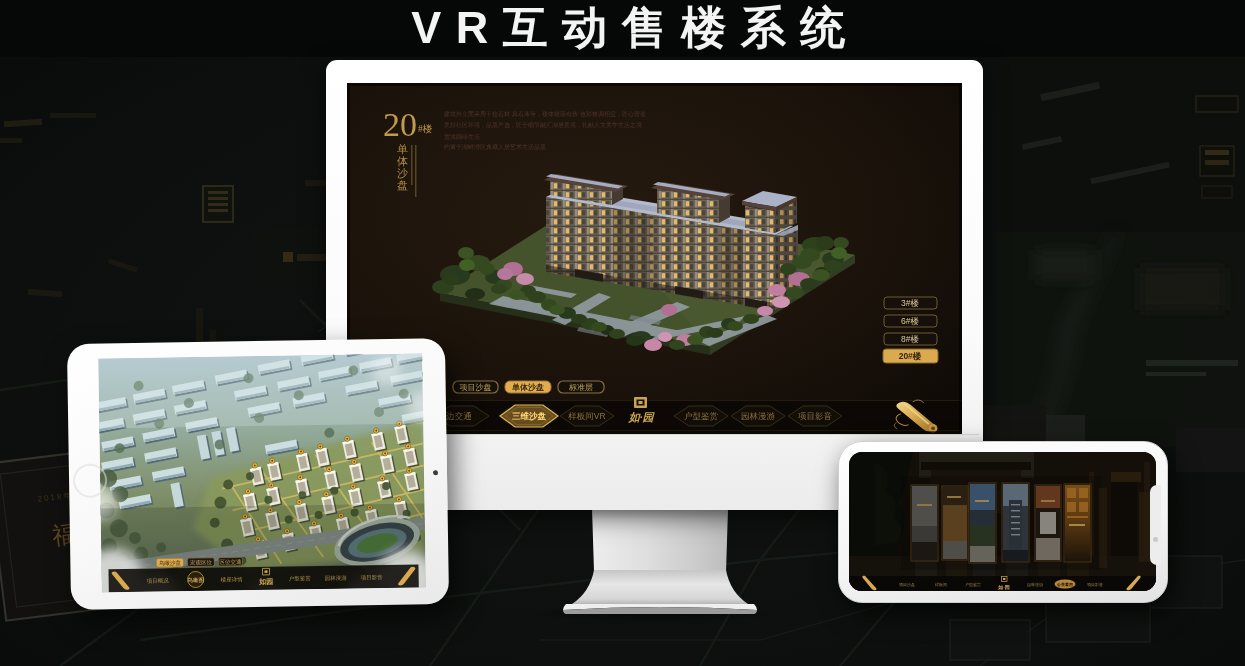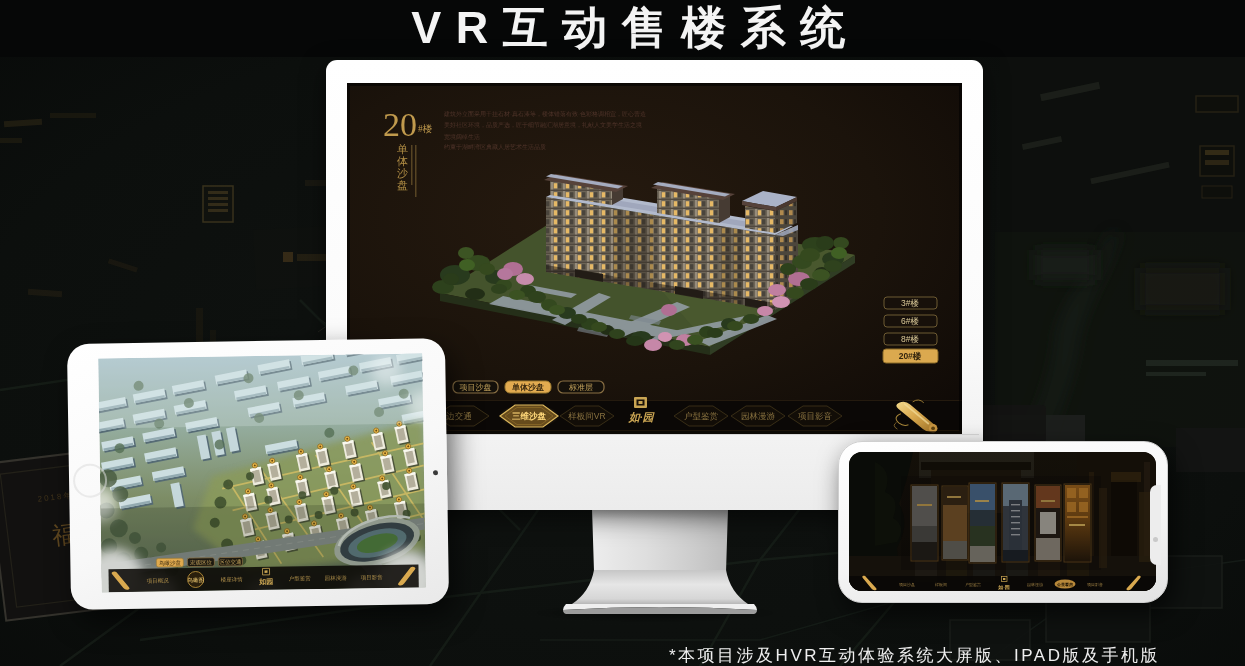--- a/index.html
+++ b/index.html
@@ -826,15 +826,14 @@
           <text x="155" y="136.5" font-size="5" fill="#caa553" text-anchor="middle" font-family="Liberation Serif,serif" font-weight="bold">如·园</text>
         </g>
       </g>
     </svg>
 
     <div class="abs" style="left:312px;top:44px;width:11px;height:80px;background:#ededed;border-radius:7px 0 0 7px;"></div>
 
     <div class="abs" style="left:315px;top:96px;width:5px;height:5px;border-radius:50%;background:#c9c9c9;"></div>
   </div>
 
-  <div class="abs" id="caption" style="left:669px;top:644px;color:#efefef;font-size:17px;letter-spacing:2.5px;">*本项目涉及HVR互动体验系统大屏版、IPAD版及手机版</div>
 
 </div>
 
 </body></html>

